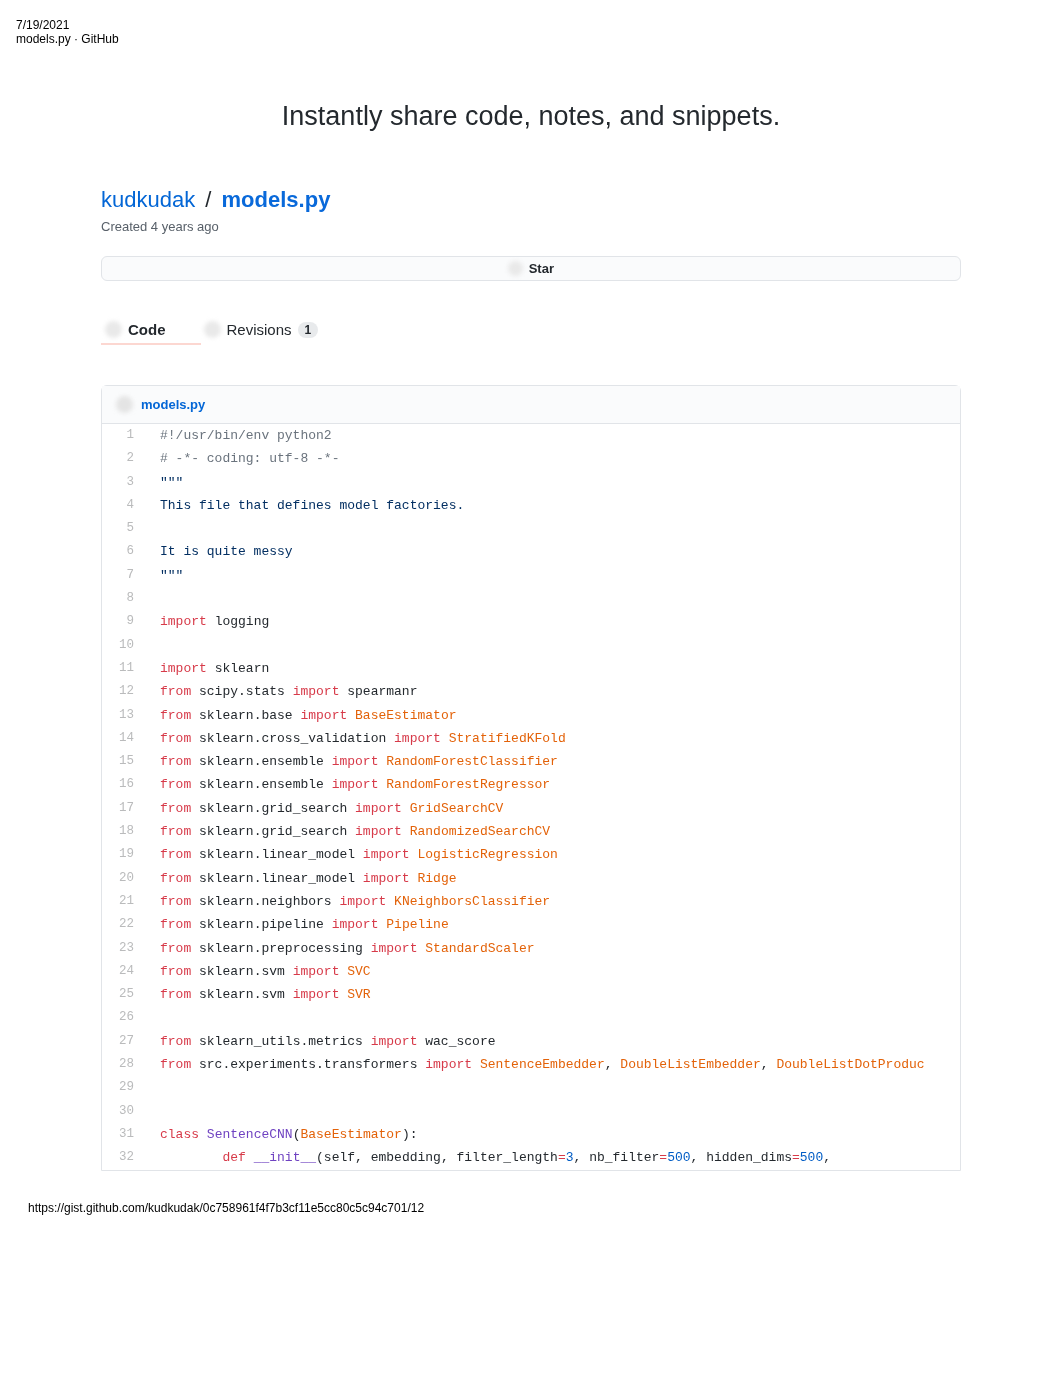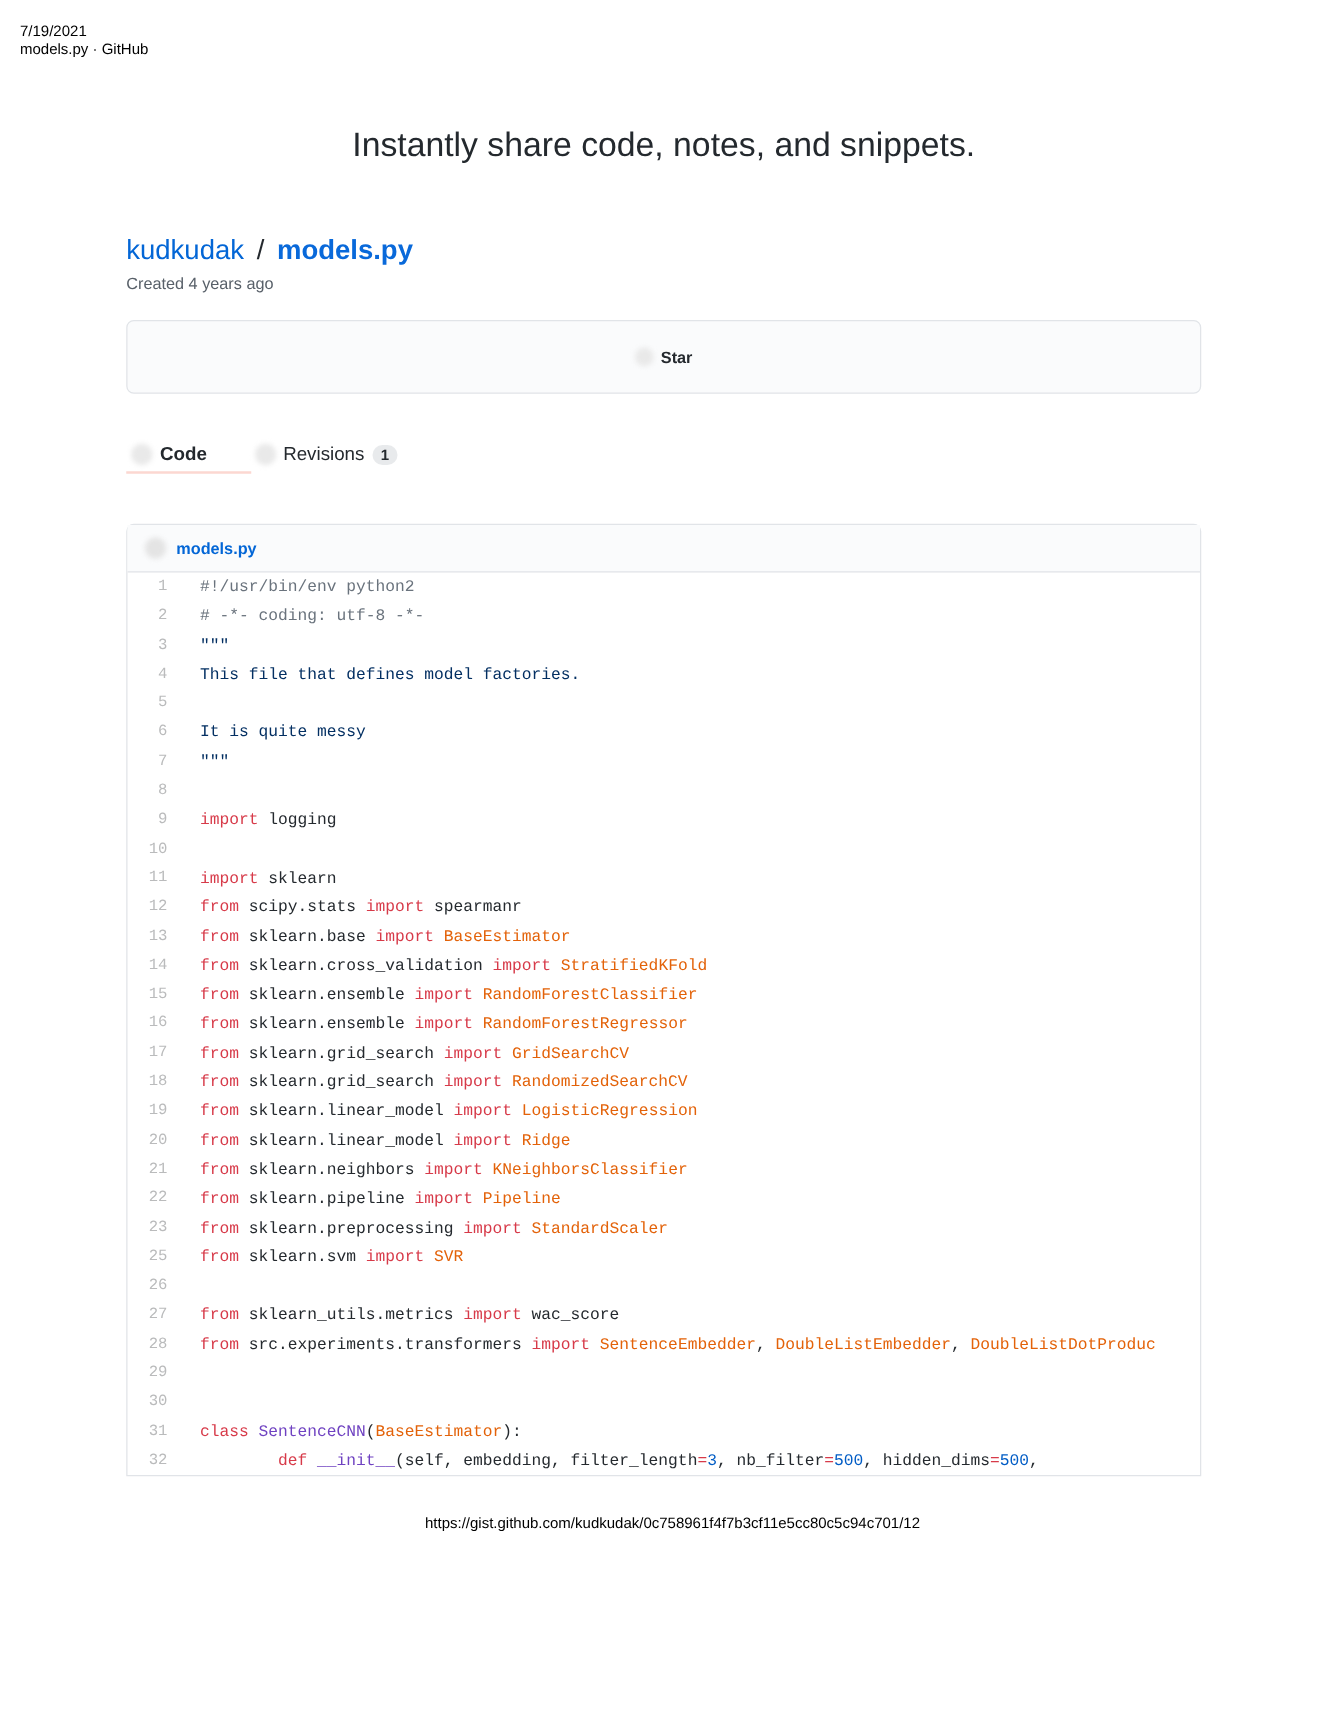--- a/index.html
+++ b/index.html
@@ -43,21 +43,21 @@
     .author-link { color: #0366d6; }
     .slash { color: #24292e; margin: 0 4px; }
     .file-link { color: #0969da; font-weight: 600; }
     .created { color: #586069; font-size: 13px; }
     .star-bar {
       margin-top: 22px;
       border: 1px solid #e1e4e8;
       border-radius: 6px;
       background: #fafbfc;
       text-align: center;
-      padding: 21px 0;
+      padding: 4px 0;
       font-size: 13px;
       font-weight: 600;
       color: #24292e;
       position: relative;
     }
     .star-icon {
       display: inline-block;
       width: 15px; height: 15px;
       border-radius: 50%;
       background: #e9e9e9;
@@ -151,22 +151,22 @@
       vertical-align: top;
     }
     .pl-s { color: #032f62; }
     .pl-k { color: #d73a49; }
     .pl-c1 { color: #005cc5; }
     .pl-en { color: #6f42c1; }
     .pl-v { color: #e36209; }
     .pl-c { color: #6a737d; }
     .footer {
       display: flex;
-      justify-content: center;
-      padding: 30px 40px 20px 54px;
+      justify-content: flex-start;
+      padding: 30px 40px 20px 28px;
       font-size: 12px;
       color: #000;
     }
   </style>
 </head>
 <body>
 
 <div class="print-header">
   <span>7/19/2021</span>
   <span>models.py · GitHub</span>
@@ -295,20 +295,24 @@
           </tr>
           <tr>
             <td class="ln">22</td>
             <td class="cc"><span class="pl-k">from</span> sklearn.pipeline <span class="pl-k">import</span> <span class="pl-v">Pipeline</span></td>
           </tr>
           <tr>
             <td class="ln">23</td>
             <td class="cc"><span class="pl-k">from</span> sklearn.preprocessing <span class="pl-k">import</span> <span class="pl-v">StandardScaler</span></td>
           </tr>
           <tr>
+            <td class="ln">24</td>
+            <td class="cc"><span class="pl-k">from</span> sklearn.svm <span class="pl-k">import</span> <span class="pl-v">SVC</span></td>
+          </tr>
+          <tr>
             <td class="ln">25</td>
             <td class="cc"><span class="pl-k">from</span> sklearn.svm <span class="pl-k">import</span> <span class="pl-v">SVR</span></td>
           </tr>
           <tr>
             <td class="ln">26</td>
             <td class="cc"></td>
           </tr>
           <tr>
             <td class="ln">27</td>
             <td class="cc"><span class="pl-k">from</span> sklearn_utils.metrics <span class="pl-k">import</span> wac_score</td>

